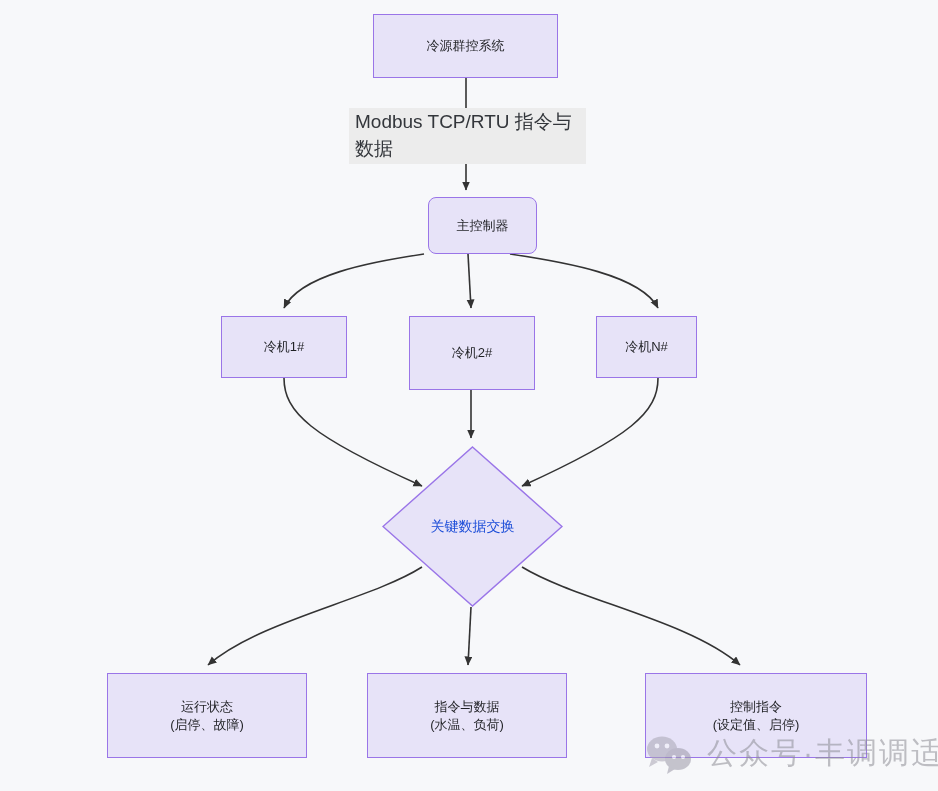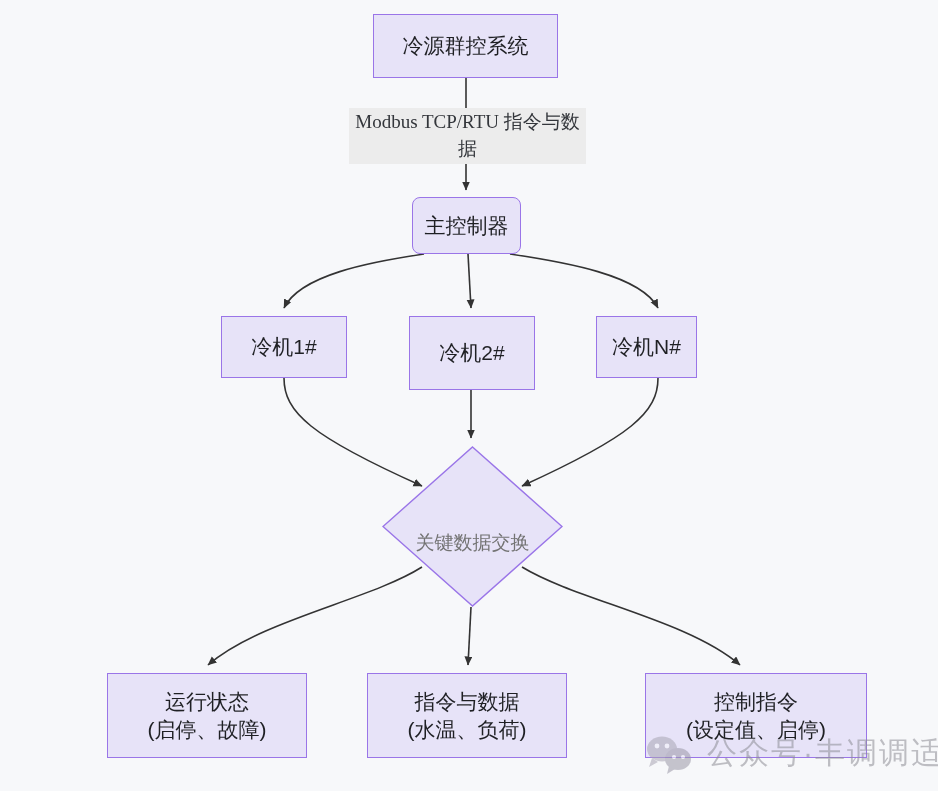--- a/index.html
+++ b/index.html
@@ -28,65 +28,64 @@
   .node {
     position: absolute;
     box-sizing: border-box;
     background: #e7e3f8;
     border: 1.4px solid #9a75e8;
     color: #1f2024;
     display: flex;
     align-items: center;
     justify-content: center;
     text-align: center;
-    font-size: 21px;
+    font-size: 13px;
     line-height: 1.32;
     white-space: pre-line;
     z-index: 3;
   }
   .node.rounded {
     border-radius: 8px;
+    margin-left: 16px;
   }
   .diamond-wrap {
     position: absolute;
     z-index: 3;
   }
   .diamond-shape {
     position: absolute;
     left: 0;
     top: 0;
   }
   .diamond-label {
     position: absolute;
     left: 0;
-    top: 16px;
+    top: 0;
     width: 100%;
     height: 100%;
     display: flex;
     align-items: center;
     justify-content: center;
-    font-size: 19px;
-    color: #737373;
+    font-size: 14px;
+    color: #1d4ed8;
     z-index: 4;
   }
   .edge-label {
     position: absolute;
     box-sizing: border-box;
     background: #ececec;
     color: #33363b;
     font-size: 19px;
     line-height: 1.42;
-    text-align: center;
     display: flex;
     align-items: center;
     justify-content: center;
     padding: 4px 6px;
     z-index: 2;
     white-space: pre-line;
-    font-family: Liberation Serif, serif;
   }
   #watermark {
     position: absolute;
     display: flex;
     align-items: center;
     gap: 10px;
     z-index: 6;
     pointer-events: none;
     opacity: 0.55;
   }

